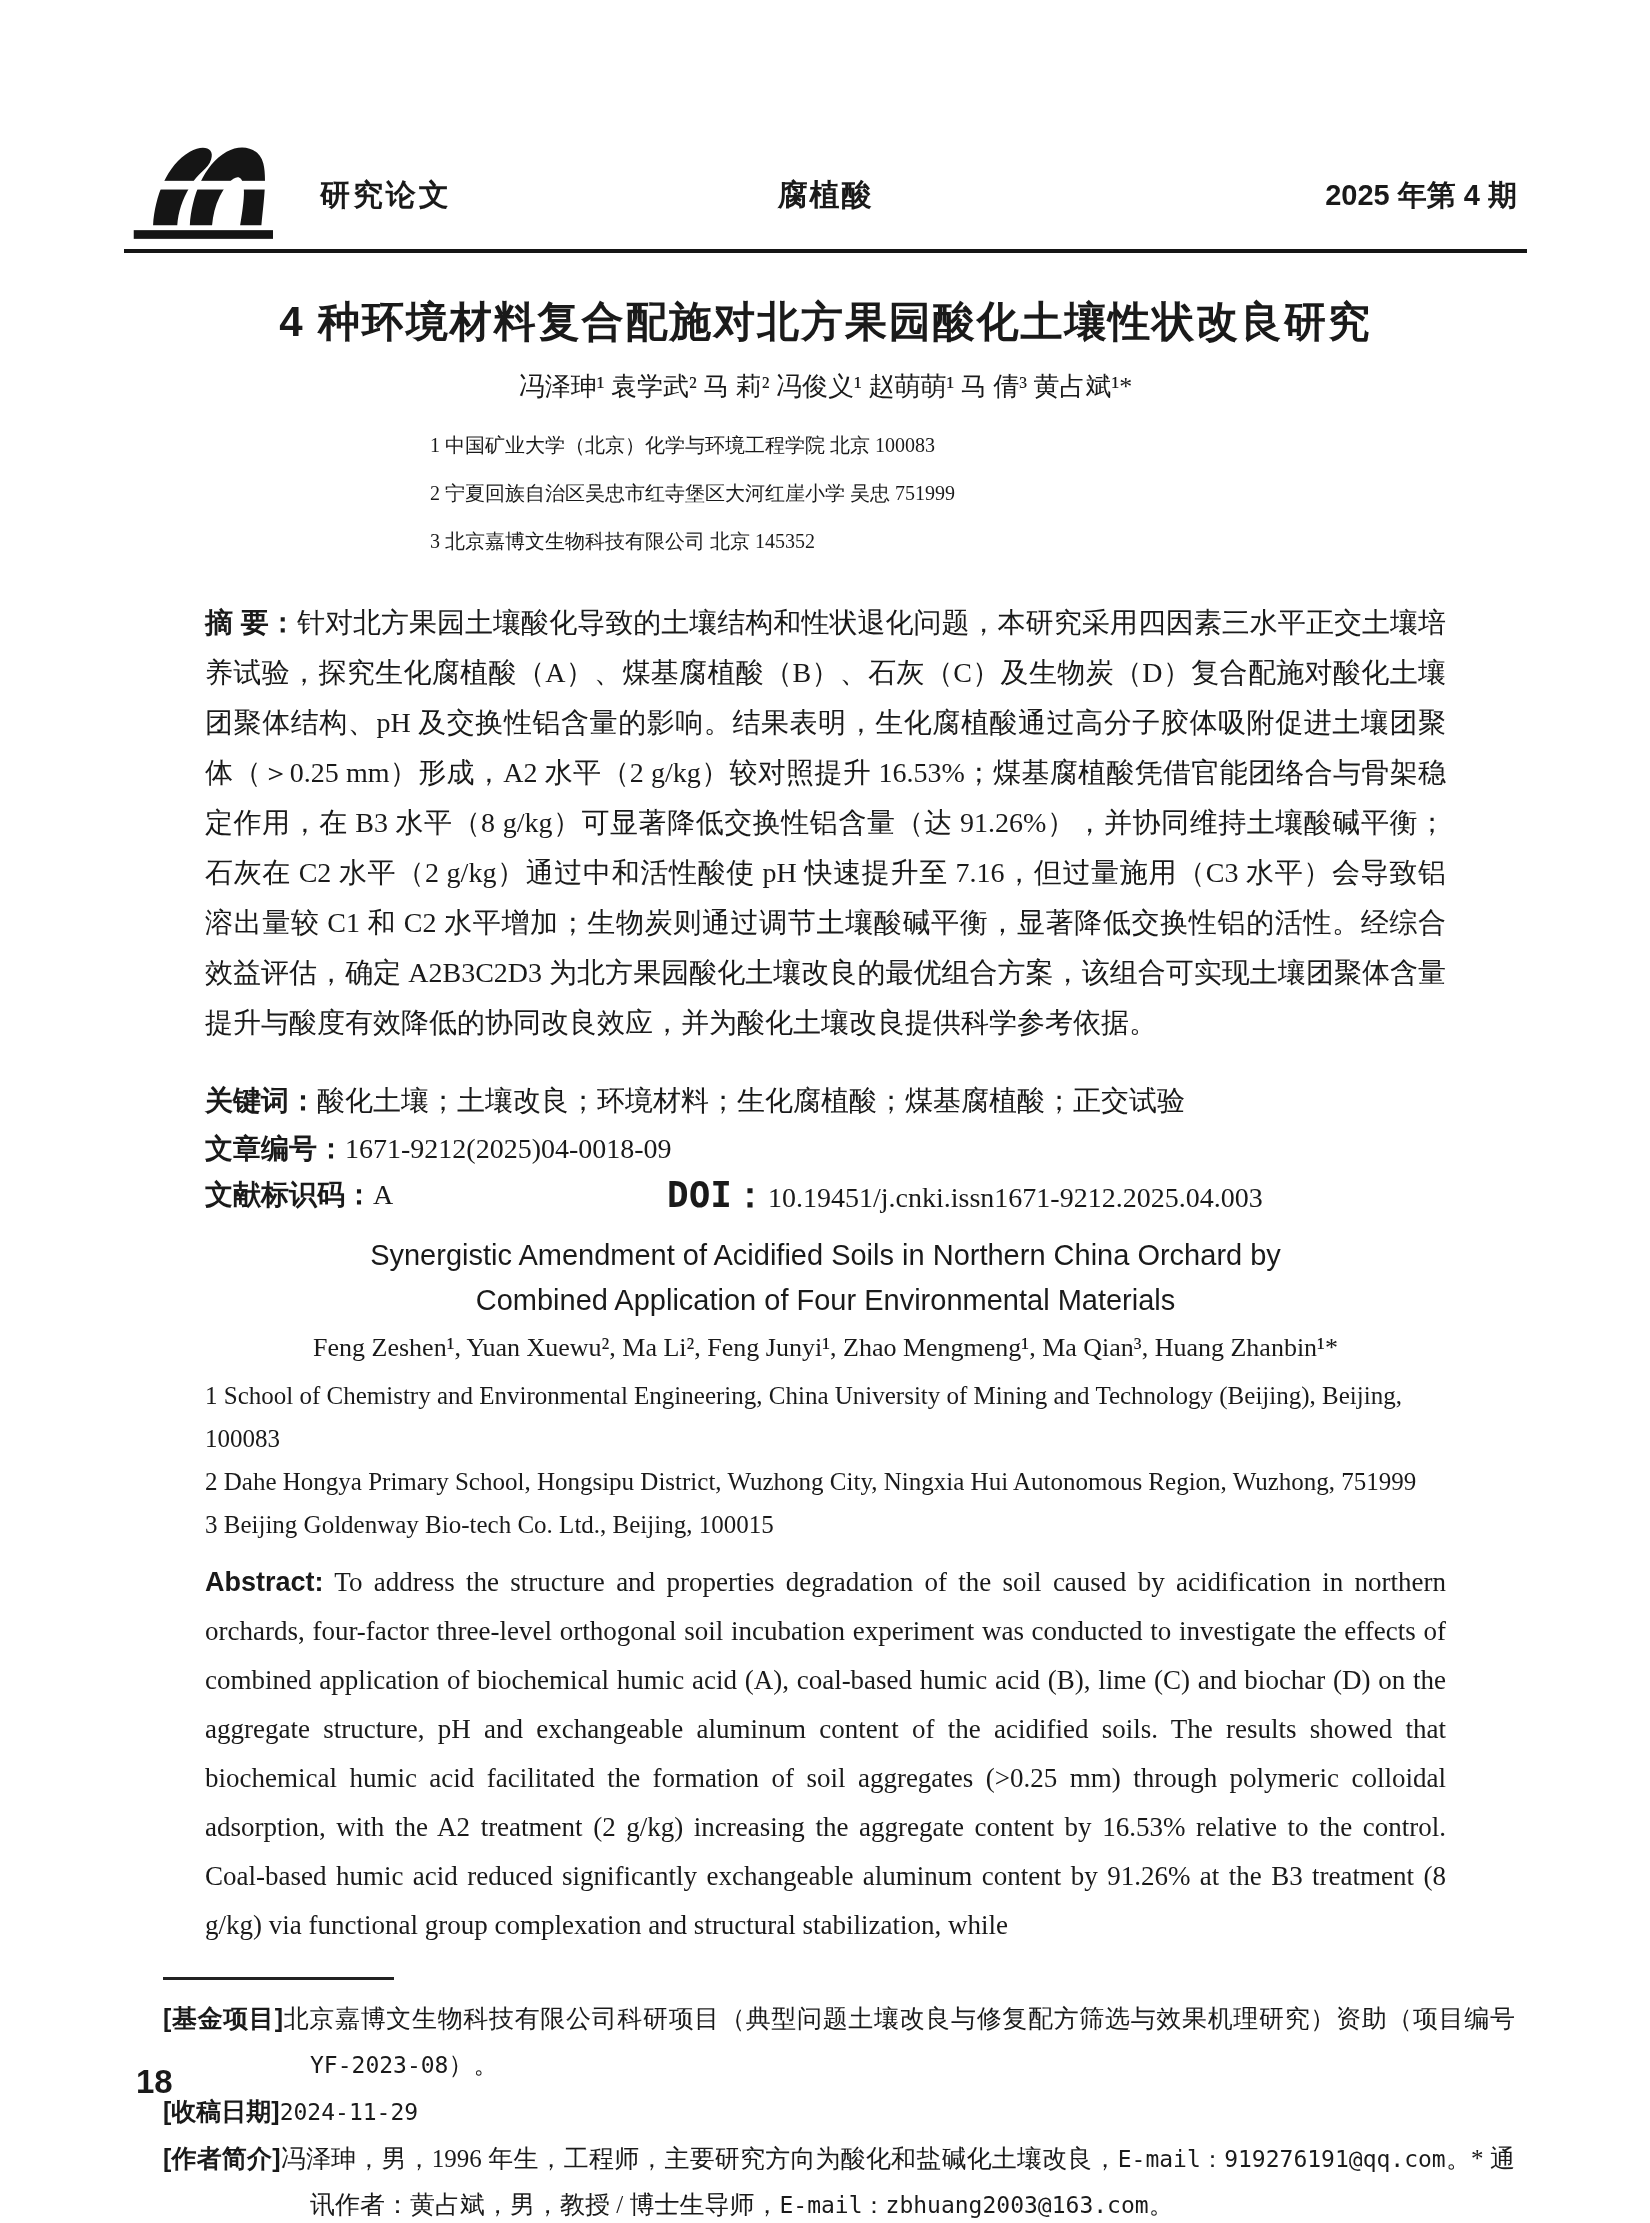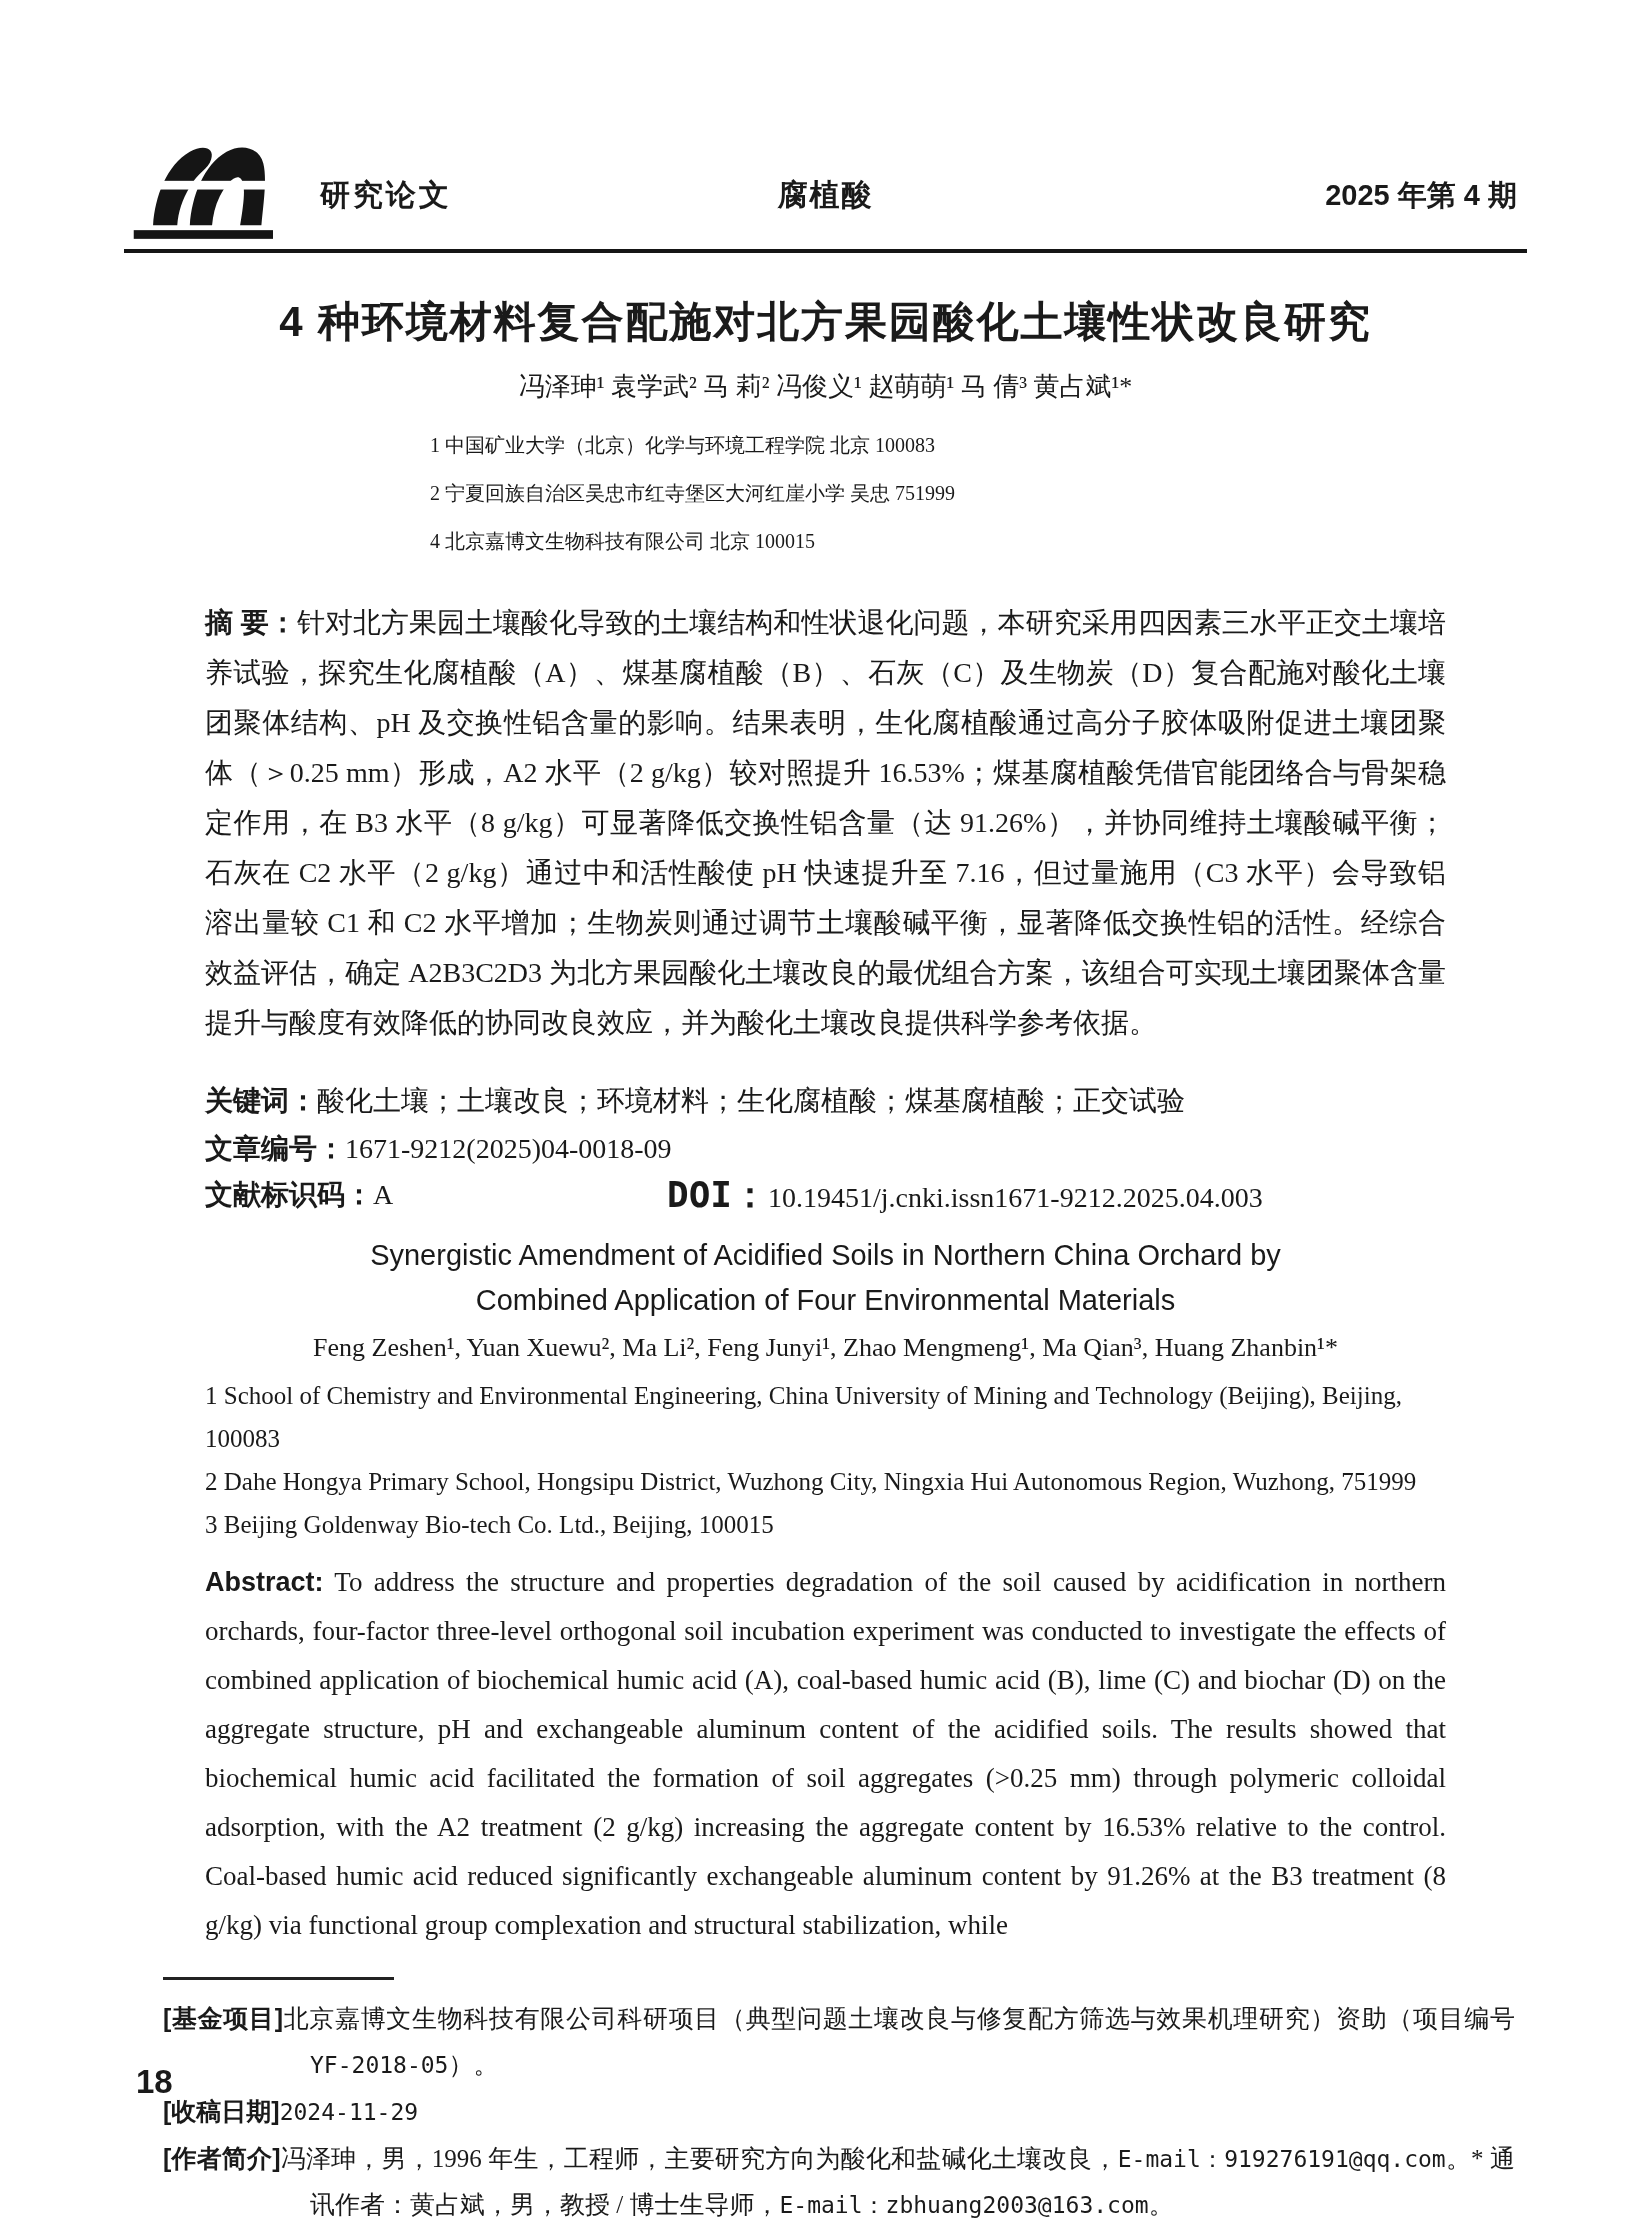--- a/index.html
+++ b/index.html
@@ -66,21 +66,21 @@
 
 <div class="content">
 
   <div class="title-cn">4 种环境材料复合配施对北方果园酸化土壤性状改良研究</div>
 
   <div class="authors-cn">冯泽珅¹ 袁学武² 马 莉² 冯俊义¹ 赵萌萌¹ 马 倩³ 黄占斌¹*</div>
 
   <div class="affils-cn">
     <div>1 中国矿业大学（北京）化学与环境工程学院 北京 100083</div>
     <div>2 宁夏回族自治区吴忠市红寺堡区大河红崖小学 吴忠 751999</div>
-    <div>4 北京嘉博文生物科技有限公司 北京 100015</div>
+    <div>3 北京嘉博文生物科技有限公司 北京 145352</div>
   </div>
 
   <p class="abstract-cn"><span class="lbl">摘 要：</span><span>针对北方果园土壤酸化导致的土壤结构和性状退化问题，本研究采用四因素三水平正交土壤培养试验，探究生化腐植酸（A）、煤基腐植酸（B）、石灰（C）及生物炭（D）复合配施对酸化土壤团聚体结构、pH 及交换性铝含量的影响。结果表明，生化腐植酸通过高分子胶体吸附促进土壤团聚体（＞0.25 mm）形成，A2 水平（2 g/kg）较对照提升 16.53%；煤基腐植酸凭借官能团络合与骨架稳定作用，在 B3 水平（8 g/kg）可显著降低交换性铝含量（达 91.26%），并协同维持土壤酸碱平衡；石灰在 C2 水平（2 g/kg）通过中和活性酸使 pH 快速提升至 7.16，但过量施用（C3 水平）会导致铝溶出量较 C1 和 C2 水平增加；生物炭则通过调节土壤酸碱平衡，显著降低交换性铝的活性。经综合效益评估，确定 A2B3C2D3 为北方果园酸化土壤改良的最优组合方案，该组合可实现土壤团聚体含量提升与酸度有效降低的协同改良效应，并为酸化土壤改良提供科学参考依据。</span></p>
 
   <div class="keywords"><span class="lbl">关键词：</span><span>酸化土壤；土壤改良；环境材料；生化腐植酸；煤基腐植酸；正交试验</span></div>
 
   <div class="meta-row">
     <div><span class="lbl">文章编号：</span><span>1671-9212(2025)04-0018-09</span></div>
   </div>
 
@@ -103,21 +103,21 @@
   </div>
 
   <p class="abstract-en"><span class="lbl">Abstract:</span>
     <span>To address the structure and properties degradation of the soil caused by acidification in northern orchards, four-factor three-level orthogonal soil incubation experiment was conducted to investigate the effects of combined application of biochemical humic acid (A), coal-based humic acid (B), lime (C) and biochar (D) on the aggregate structure, pH and exchangeable aluminum content of the acidified soils. The results showed that biochemical humic acid facilitated the formation of soil aggregates (&gt;0.25 mm) through polymeric colloidal adsorption, with the A2 treatment (2 g/kg) increasing the aggregate content by 16.53% relative to the control. Coal-based humic acid reduced significantly exchangeable aluminum content by 91.26% at the B3 treatment (8 g/kg) via functional group complexation and structural stabilization, while</span></p>
 
 </div>
 
 <div class="footnote-area">
   <div class="fn-sep"></div>
 
-  <div class="fn"><span class="lbl">[基金项目]</span><span>北京嘉博文生物科技有限公司科研项目（典型问题土壤改良与修复配方筛选与效果机理研究）资助（项目编号 </span><span class="mono">YF-2018-05</span><span>）。</span></div>
+  <div class="fn"><span class="lbl">[基金项目]</span><span>北京嘉博文生物科技有限公司科研项目（典型问题土壤改良与修复配方筛选与效果机理研究）资助（项目编号 </span><span class="mono">YF-2023-08</span><span>）。</span></div>
 
   <div class="fn"><span class="lbl">[收稿日期]</span><span class="mono">2024-11-29</span></div>
 
   <div class="fn"><span class="lbl">[作者简介]</span><span>冯泽珅，男，1996 年生，工程师，主要研究方向为酸化和盐碱化土壤改良，</span><span class="mono">E-mail：919276191@qq.com</span><span>。* 通讯作者：黄占斌，男，教授 / 博士生导师，</span><span class="mono">E-mail：zbhuang2003@163.com</span><span>。</span></div>
 </div>
 
 <div class="page-number">18</div>
 
 
 </body></html>

